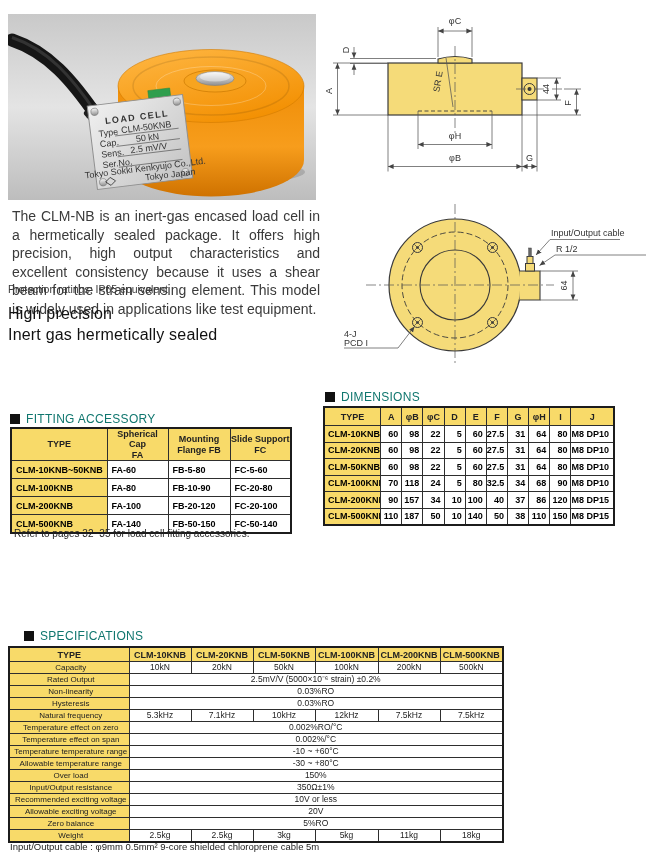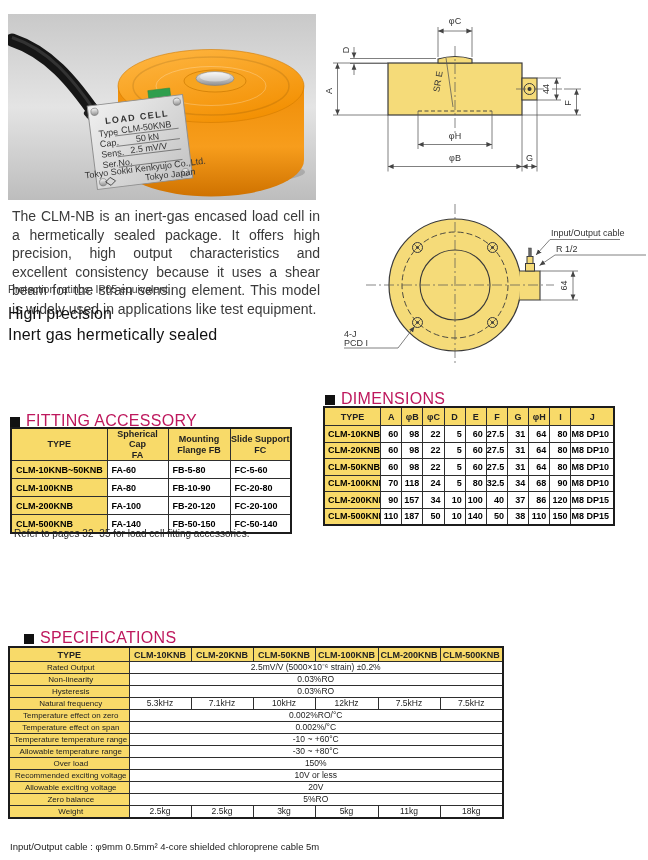--- a/index.html
+++ b/index.html
@@ -16,21 +16,21 @@
                 font-size:10.5px; color:#3a3a3a; }
   .headline { position:absolute; left:8px; top:304px; font-size:16px;
               font-weight:normal; line-height:1.3; color:#111; letter-spacing:.2px; }
 
   
   .side-view { position:absolute; left:320px; top:8px; }
   .top-view  { position:absolute; left:330px; top:195px; }
   svg text { font-family:"Liberation Sans", sans-serif; font-size:9px; fill:#333; }
 
   
-  .sec { position:absolute; font-size:16px; color:#be185d; letter-spacing:.3px; }
+  .sec { position:absolute; font-size:12px; color:#0f766e; letter-spacing:.3px; }
   .sec .sq { display:inline-block; width:10px; height:10px; background:#111;
              margin-right:6px; vertical-align:-1px; }
   .t-fitting { left:10px;  top:412px; }
   .t-dims    { left:325px; top:390px; }
   .t-specs   { left:24px;   top:629px; }
 
   
   table { border-collapse:collapse; table-layout:fixed; position:absolute;
           border:2px solid #1c1c1c; }
   th,td { border:1px solid #2e2e2e; overflow:hidden; white-space:nowrap;
@@ -433,20 +433,29 @@
       <th>CLM-10KNB</th>
       <th>CLM-20KNB</th>
       <th>CLM-50KNB</th>
       <th>CLM-100KNB</th>
       <th>CLM-200KNB</th>
       <th>CLM-500KNB</th>
     </tr>
       </thead>
     <tbody>
         <tr>
+          <td class="lbl">Capacity</td>
+          <td>10kN</td>
+          <td>20kN</td>
+          <td>50kN</td>
+          <td>100kN</td>
+          <td>200kN</td>
+          <td>500kN</td>
+        </tr>
+        <tr>
           <td class="lbl">Rated Output</td>
           <td colspan="6">2.5mV/V (5000×10⁻⁶ strain) ±0.2%</td>
         </tr>
         <tr>
           <td class="lbl">Non-linearity</td>
           <td colspan="6">0.03%RO</td>
         </tr>
         <tr>
           <td class="lbl">Hysteresis</td>
           <td colspan="6">0.03%RO</td>
@@ -474,20 +483,24 @@
         </tr>
         <tr>
           <td class="lbl">Allowable temperature range</td>
           <td colspan="6">-30 ~ +80°C</td>
         </tr>
         <tr>
           <td class="lbl">Over load</td>
           <td colspan="6">150%</td>
         </tr>
         <tr>
+          <td class="lbl">Input/Output resistance</td>
+          <td colspan="6">350Ω±1%</td>
+        </tr>
+        <tr>
           <td class="lbl">Recommended exciting voltage</td>
           <td colspan="6">10V or less</td>
         </tr>
         <tr>
           <td class="lbl">Allowable exciting voltage</td>
           <td colspan="6">20V</td>
         </tr>
         <tr>
           <td class="lbl">Zero balance</td>
           <td colspan="6">5%RO</td>
@@ -497,15 +510,15 @@
           <td>2.5kg</td>
           <td>2.5kg</td>
           <td>3kg</td>
           <td>5kg</td>
           <td>11kg</td>
           <td>18kg</td>
         </tr>
       </tbody>
   </table>
 
-  <p class="footer-note">Input/Output cable : φ9mm  0.5mm²  4-core shielded chloroprene cable 5m</p>
+  <p class="footer-note">Input/Output cable : φ9mm  0.5mm²  9-core shielded chloroprene cable 5m</p>
 
 </div>
 
 </body></html>

